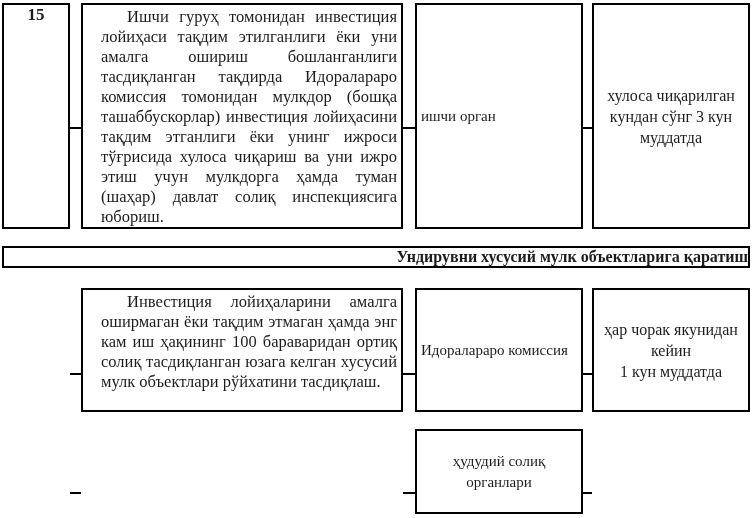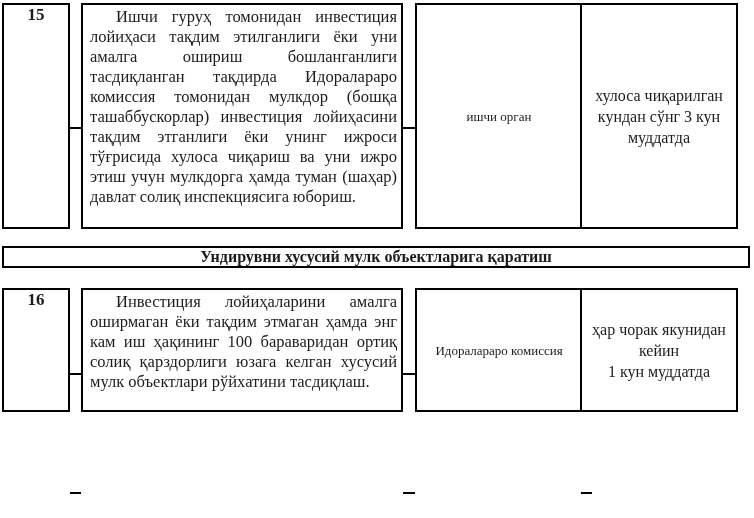--- a/index.html
+++ b/index.html
@@ -33,35 +33,35 @@
     border: 2px solid #000;
     background: #fff;
   }
   .c1 {
     left: 2px; width: 68px;
     display: flex; align-items: flex-start; justify-content: center;
     font-weight: bold; font-size: 17px;
   }
   .c2 {
     left: 81px; width: 322px;
-    padding: 2px 4px 0 7px;
+    padding: 2px 4px 0 18px;
     font-size: 16.5px;
     line-height: 20px;
     text-align: justify;
   }
   .c2 .para { text-indent: 26px; }
   .c3 {
     left: 415px; width: 168px;
-    display: flex; align-items: center; justify-content: center;
+    display: flex; align-items: center; justify-content: flex-start;
     text-align: center;
-    font-size: 13px; line-height: 21px;
+    font-size: 15px; line-height: 21px;
     padding: 0 4px;
   }
   .c4 {
-    left: 580px; width: 158px;
+    left: 592px; width: 158px;
     display: flex; align-items: center; justify-content: center;
     text-align: center;
     font-size: 16px; line-height: 21px;
     padding: 0 1px;
   }
   .pre-wrap { white-space: pre-line; }
 
   .connector {
     position: absolute;
     height: 2px;
@@ -73,21 +73,21 @@
   .row-15 .connector { top: 124px; }
   .row-16 .connector { top: 85px; }
   .row-17 .connector { top: 63px; }
 
   .header-box {
     position: absolute;
     left: 2px; top: 246px;
     width: 748px; height: 22px;
     box-sizing: border-box;
     border: 2px solid #000;
-    display: flex; align-items: center; justify-content: center;
+    display: flex; align-items: center; justify-content: flex-end;
     font-weight: bold;
     font-size: 16px;
     background: #fff;
   }
 </style>
 </head>
 <body>
 
 <div class="page">
 
@@ -109,38 +109,38 @@
 кундан сўнг 3 кун
 муддатда</span>
     </div>
   </div>
 
   <div class="header-box">
     <span>Ундирувни хусусий мулк объектларига қаратиш</span>
   </div>
 
   <div class="row row-16">
-    <div class="cell c1">
-      <span>16</span>
-    </div>
     <div class="connector g1"></div>
     <div class="cell c2">
-      <div class="para">Инвестиция лойиҳаларини амалга оширмаган ёки тақдим этмаган ҳамда энг кам иш ҳақининг 100 бараваридан ортиқ солиқ қарздорлиги юзага келган хусусий мулк объектлари рўйхатини тасдиқлаш.</div>
+      <div class="para">Инвестиция лойиҳаларини амалга оширмаган ёки тақдим этмаган ҳамда энг кам иш ҳақининг 100 бараваридан ортиқ солиқ тасдиқланган юзага келган хусусий мулк объектлари рўйхатини тасдиқлаш.</div>
     </div>
     <div class="connector g2"></div>
     <div class="cell c3">
       <span>Идоралараро комиссия</span>
     </div>
     <div class="connector g3"></div>
     <div class="cell c4">
       <span class="pre-wrap">ҳар чорак якунидан
 кейин
 1 кун муддатда</span>
     </div>
   </div>
 
   <div class="row row-17">
     <div class="connector g1"></div>
     <div class="connector g2"></div>
+    <div class="cell c3">
+      <span>ҳудудий солиқ органлари</span>
+    </div>
     <div class="connector g3"></div>
   </div>
 
 </div>
 
 </body></html>

